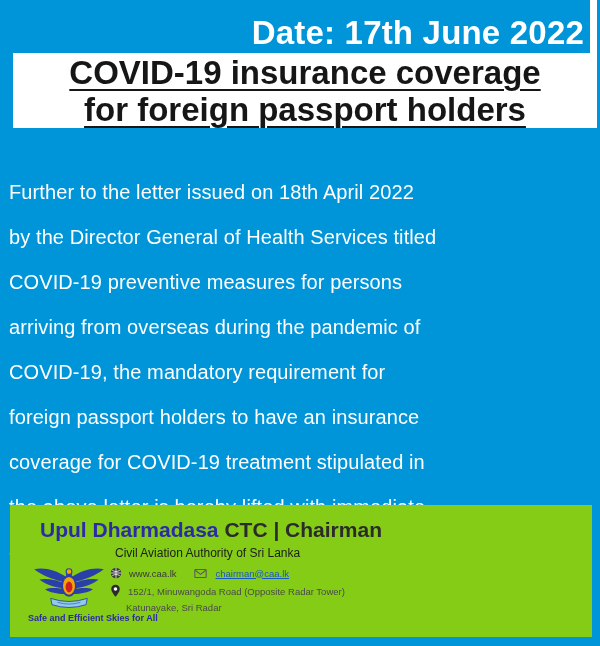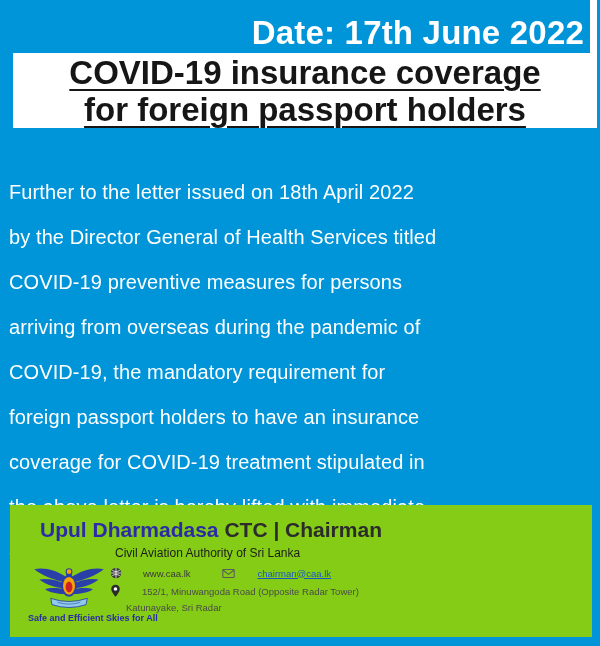--- a/index.html
+++ b/index.html
@@ -95,21 +95,21 @@
   }
   .contact-block {
     position: absolute;
     left: 100px; top: 62px;
     font-size: 9.5px;
     color: #4a4a4a;
   }
   .contact-row {
     display: flex;
     align-items: center;
-    gap: 21px;
+    gap: 7px;
     margin-bottom: 5px;
     white-space: nowrap;
   }
   .contact-row .icon { flex: 0 0 auto; display: inline-flex; }
   .email-link {
     color: #1759C4;
     text-decoration: underline;
     margin-left: 10px;
   }
   .website-text { color: #3a3a3a; }

